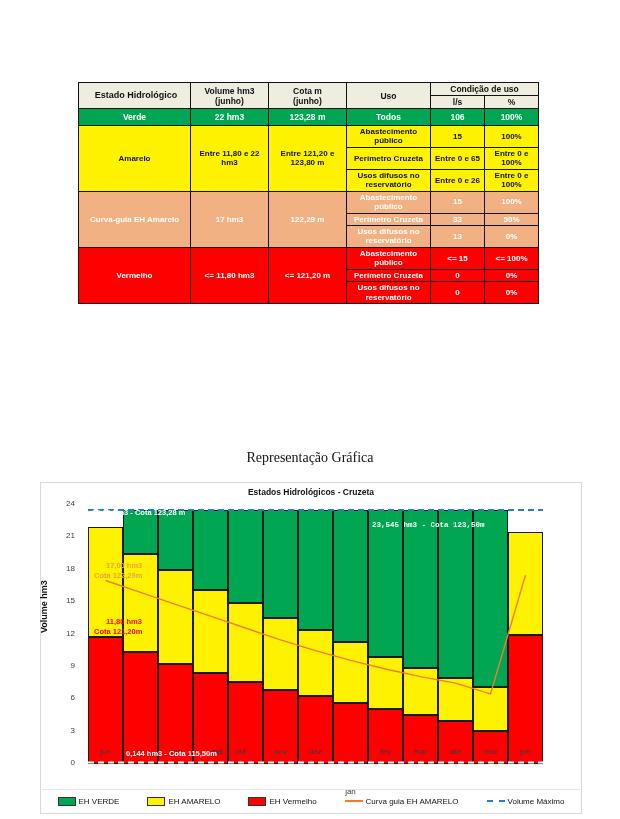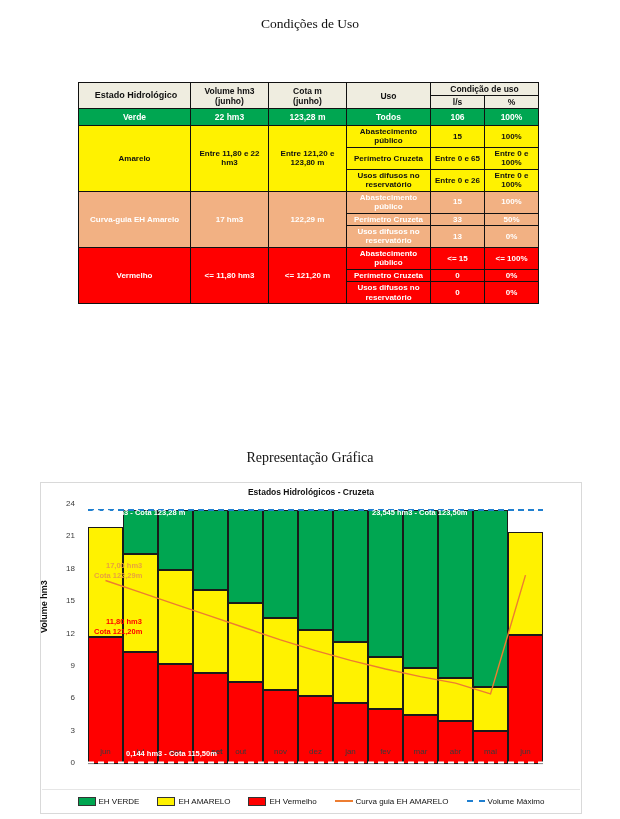--- a/index.html
+++ b/index.html
@@ -49,31 +49,30 @@
   .seg.red{background:#FF0000;}
   .xtick{position:absolute;top:264px;font-size:8px;color:#3a3a3a;text-align:center;}
   .anno{position:absolute;font-size:7.5px;font-weight:bold;white-space:nowrap;z-index:6;}
   .anno.white{color:#ffffff;}
   .anno.orange{color:#E8A33D;}
   .anno.red{color:#FF0000;}
   svg.overlay{position:absolute;left:0;top:0;width:455px;height:259px;
        overflow:visible;pointer-events:none;z-index:5;}
   .legend{position:absolute;left:1px;bottom:1px;width:538px;height:22px;
        border-top:1px solid #E6E6E6;display:flex;align-items:center;
-       justify-content:center;gap:18px;font-size:8px;color:#111;}
+       justify-content:center;gap:28px;font-size:8px;color:#111;}
   .lg{display:flex;align-items:center;gap:3px;}
   .swatch{width:16px;height:7px;border:1px solid #333;}
   .lgline{width:18px;height:0;border-top:2px solid #ED7D31;}
   .lgdash{width:18px;height:0;border-top:2px dashed #1F7FD0;}
 </style>
 </head>
 <body>
 
 <div class="titles">
-  <div>Condições de Uso</div>
 </div>
 
 <div class="tbl-wrap">
   <table class="main">
     <colgroup>
       <col style="width:112px">
         <col style="width:78px">
         <col style="width:78px">
       <col style="width:84px">
         <col style="width:54px">
@@ -254,37 +253,37 @@
         </div>
       </div>
 
     <svg class="overlay" viewBox="0 0 455 259" preserveAspectRatio="none">
       <polyline id="curva-guia-line" fill="none" stroke="#ED7D31" stroke-width="1.4" points="17.5,75.5 52.5,87.4 87.5,99.3 122.5,111.2 157.5,123.0 192.5,134.9 227.5,145.7 262.5,155.4 297.5,164.0 332.5,171.6 367.5,178.1 402.5,188.9 437.5,70.1"></polyline>
       <line id="vol-max-line" stroke="#1F7FD0" stroke-width="2" stroke-dasharray="6 4" x1="0" x2="455" y1="4.9102083333333155" y2="4.9102083333333155"></line>
       <line id="vol-min-line" stroke="#FFFFFF" stroke-width="2" stroke-dasharray="6 4" x1="0" x2="455" y1="257.446" y2="257.446"></line>
     </svg>
 
     <div class="anno white" style="left:4px;top:3px;">22,00 hm3 - Cota 123,28 m</div>
-    <div class="anno white" style="left:284px;top:3px;">23,545 hm3 - Cota 123,50m</div>
+    <div class="anno white" style="left:284px;top:16px;font-family:Liberation Mono, monospace;">23,545 hm3 - Cota 123,50m</div>
     <div class="anno orange" style="left:18px;top:56px;">17,00 hm3</div>
     <div class="anno orange" style="left:6px;top:66px;">Cota 122,29m</div>
     <div class="anno red" style="left:18px;top:112px;">11,80 hm3</div>
     <div class="anno red" style="left:6px;top:122px;">Cota 121,20m</div>
     <div class="anno white" style="left:38px;top:244px;">0,144 hm3 - Cota 115,50m</div>
   </div>
 
   <div id="x-ticks">
       <div class="xtick" style="left: 47.2625px; width: 34.475px;">jun</div>
       <div class="xtick" style="left: 82.2625px; width: 34.475px;">jul</div>
       <div class="xtick" style="left: 117.263px; width: 34.475px;">ago</div>
       <div class="xtick" style="left: 166px; width: 20px; font-weight: bold;">set</div>
       <div class="xtick" style="left: 187.262px; width: 25px;">out</div>
       <div class="xtick" style="left: 222.262px; width: 34.475px;">nov</div>
       <div class="xtick" style="left: 257.262px; width: 34.475px;">dez</div>
-      <div class="xtick" style="left: 292.262px; width: 34.475px;">jan</div>
+      <div class="xtick" style="left: 292.262px; width: 34.475px; margin-top: 40px;">jan</div>
       <div class="xtick" style="left: 327.262px; width: 34.475px;">fev</div>
       <div class="xtick" style="left: 362.262px; width: 34.475px;">mar</div>
       <div class="xtick" style="left: 397.262px; width: 34.475px;">abr</div>
       <div class="xtick" style="left: 432.262px; width: 34.475px;">mai</div>
       <div class="xtick" style="left: 467.262px; width: 34.475px;">jun</div>
     </div>
 
   <div class="legend" id="legend">
       <div class="lg">
         <div class="swatch" style="background: rgb(0, 166, 81);"></div>

